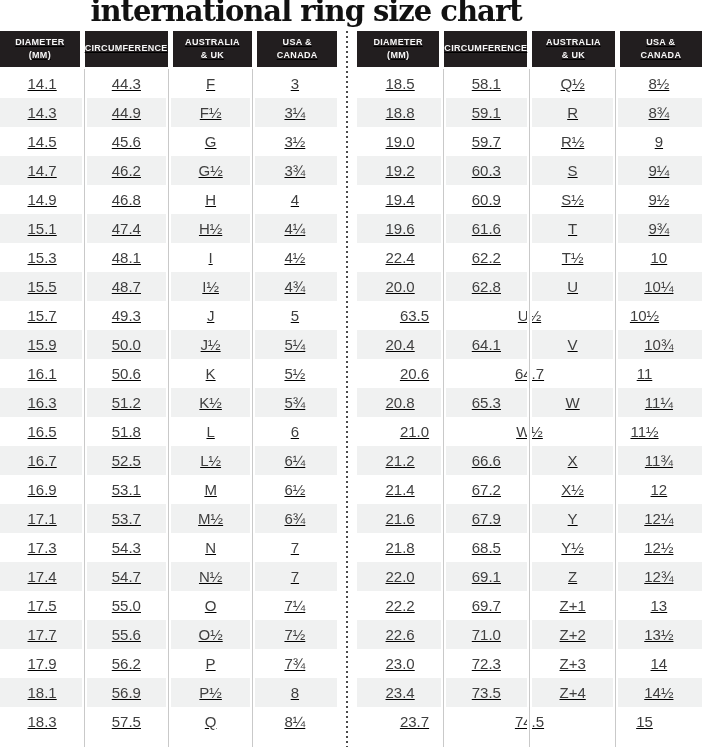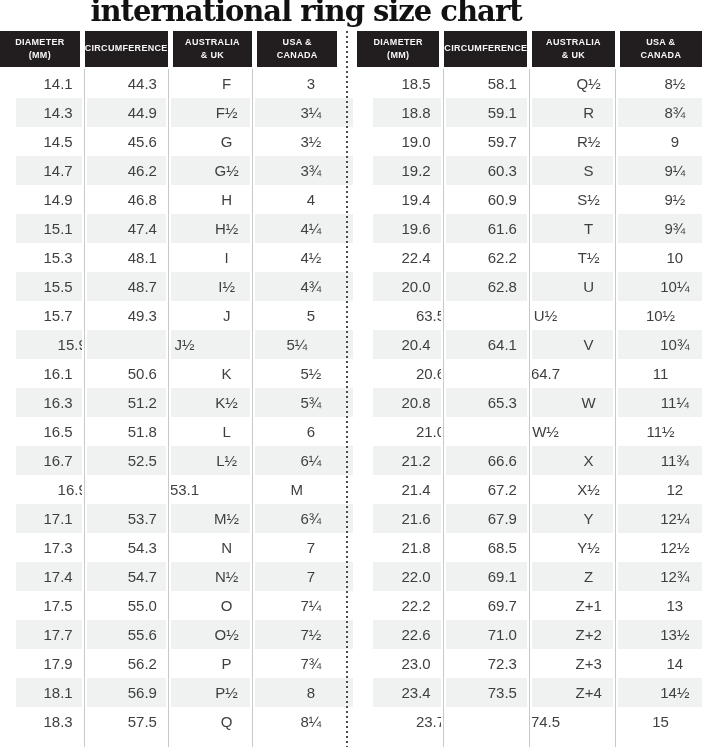--- a/index.html
+++ b/index.html
@@ -22,21 +22,21 @@
     letter-spacing: -1px;
     color: #111111;
     white-space: nowrap;
   }
   .tables {
     position: absolute;
     top: 31px; left: 0;
     width: 702px; height: 716px;
     display: flex;
   }
-  .ring-table { position: relative; height: 100%; }
+  .ring-table { position: relative; height: 100%; text-decoration: underline; }
   .ring-table.left  { width: 337px; }
   .ring-table.right { width: 345px; }
   .gap { width: 20px; position: relative; }
   .dotline {
     position: absolute;
     left: 9px; top: 0; bottom: 0;
     width: 2px;
     background: repeating-linear-gradient(
       to bottom,
       #4a4a4a 0px, #4a4a4a 2px,
@@ -57,21 +57,21 @@
     align-items: center;
     justify-content: center;
     font-size: 9px;
     font-weight: bold;
     letter-spacing: 0.3px;
     line-height: 1.45;
     text-align: center;
     text-transform: uppercase;
     white-space: nowrap;
   }
-  .tbody { width: 100%; padding-left: 16px; }
+  .tbody { width: 100%; }
   .row { display: flex; height: 29px; background: #ffffff; }
   .row.alt { background: #f0f1f1; justify-content: flex-end; }
   .cell {
     flex: 1;
     display: flex;
     align-items: center;
     justify-content: center;
     font-size: 15px;
     color: #3f3f3f;
   }
@@ -163,20 +163,21 @@
           <div class="cell">4¾</div>
         </div>
         <div class="row">
           <div class="cell">15.7</div>
           <div class="cell">49.3</div>
           <div class="cell">J</div>
           <div class="cell">5</div>
         </div>
         <div class="row alt">
           <div class="cell">15.9</div>
+          <div class="cell">50.0</div>
           <div class="cell">J½</div>
           <div class="cell">5¼</div>
         </div>
         <div class="row">
           <div class="cell">16.1</div>
           <div class="cell">50.6</div>
           <div class="cell">K</div>
           <div class="cell">5½</div>
         </div>
         <div class="row alt">
@@ -194,20 +195,21 @@
         <div class="row alt">
           <div class="cell">16.7</div>
           <div class="cell">52.5</div>
           <div class="cell">L½</div>
           <div class="cell">6¼</div>
         </div>
         <div class="row">
           <div class="cell">16.9</div>
           <div class="cell">53.1</div>
           <div class="cell">M</div>
+          <div class="cell">6½</div>
         </div>
         <div class="row alt">
           <div class="cell">17.1</div>
           <div class="cell">53.7</div>
           <div class="cell">M½</div>
           <div class="cell">6¾</div>
         </div>
         <div class="row">
           <div class="cell">17.3</div>
           <div class="cell">54.3</div>

